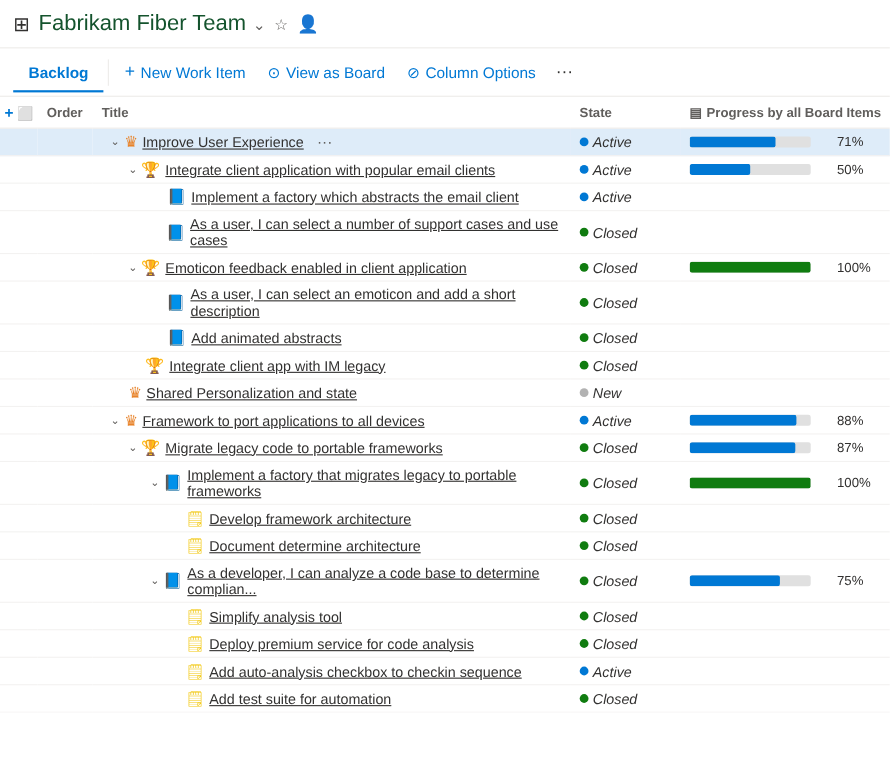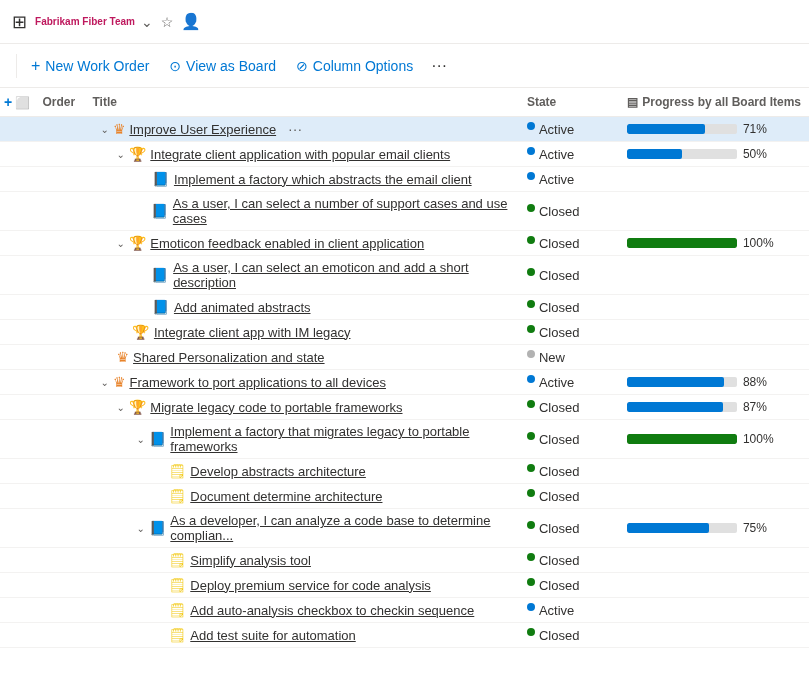--- a/index.html
+++ b/index.html
@@ -4,21 +4,21 @@
   <style>
     * { box-sizing: border-box; margin: 0; padding: 0; }
     body { font-family: 'Segoe UI', Arial, sans-serif; font-size: 13px; color: #323130; background: #fff; width: 809px; }
 
     
     .app-header {
       display: flex; align-items: center; padding: 8px 12px; border-bottom: 1px solid #edebe9;
       height: 44px;
     }
     .app-header-icon { margin-right: 8px; color: #323130; font-size: 18px; }
-    .team-name { font-size: 10px; font-weight: 700; color: #be185d; }
+    .team-name { font-size: 20px; font-weight: 400; color: #14532d; }
     .header-icons { display: flex; align-items: center; gap: 8px; margin-left: 6px; color: #605e5c; font-size: 14px; }
     .header-icons span { cursor: pointer; }
 
     
     .nav-bar {
       display: flex; align-items: center; padding: 0 12px; border-bottom: 1px solid #edebe9;
       height: 44px; gap: 0;
     }
     .nav-item {
       padding: 10px 14px; font-size: 14px; cursor: pointer; color: #323130; position: relative;
@@ -59,23 +59,23 @@
 
     .chevron { color: #605e5c; font-size: 10px; cursor: pointer; }
 
     .state-dot {
       display: inline-block; width: 8px; height: 8px; border-radius: 50%; margin-right: 4px;
     }
     .dot-active { background: #0078d4; }
     .dot-closed { background: #107c10; }
     .dot-new { background: #b2b2b2; }
 
-    .state-cell { display: flex; white-space: nowrap; }
-
-    .progress-cell { display: flex; align-items: center; gap: 6px; }
+    .state-cell { display: flex; align-items: center; white-space: nowrap; font-style: italic; }
+
+    .progress-cell { display: flex; align-items: center; gap: 24px; }
     .progress-bar-bg {
       width: 110px; height: 10px; background: #e0e0e0; border-radius: 2px; overflow: hidden; flex-shrink: 0;
     }
     .progress-bar-fill {
       height: 100%; border-radius: 2px;
     }
     .progress-label { font-size: 12px; color: #323130; min-width: 32px; }
 
     .header-row th { background: #fff; }
 
@@ -92,24 +92,25 @@
   <span class="app-header-icon">⊞</span>
   <span class="team-name">Fabrikam Fiber Team</span>
   <span class="header-icons">
     <span>⌄</span>
     <span>☆</span>
     <span style="font-size:16px;">👤</span>
   </span>
 </div>
 
 <div class="nav-bar">
+  <div class="nav-item active">Backlog</div>
   <div class="nav-divider"></div>
   <div class="nav-action">
     <span style="font-size:16px; font-weight:300;">+</span>
-    <span>New Work Order</span>
+    <span>New Work Item</span>
   </div>
   <div class="nav-action">
     <span style="font-size:14px;">⊙</span>
     <span>View as Board</span>
   </div>
   <div class="nav-action">
     <span style="font-size:14px;">⊘</span>
     <span>Column Options</span>
   </div>
   <div class="nav-more">···</div>
@@ -405,21 +406,21 @@
       </div>
           </td>
   </tr>
         <tr class="row-normal">
     <td></td>
     <td class="col-order"></td>
     <td class="col-title">
       <div class="title-cell" style="padding-left:60px;">
         <span style="display:inline-block;width:12px;"></span>
         <span style="font-size:14px; color:#f2c811; flex-shrink:0;">🗒</span>
-        <span class="title-text">Develop abstracts architecture</span>
+        <span class="title-text">Develop framework architecture</span>
 
       </div>
     </td>
     <td class="col-state">
       <div class="state-cell">
         <span class="state-dot dot-closed"></span>
         <span>Closed</span>
       </div>
     </td>
     <td class="col-progress"></td>

